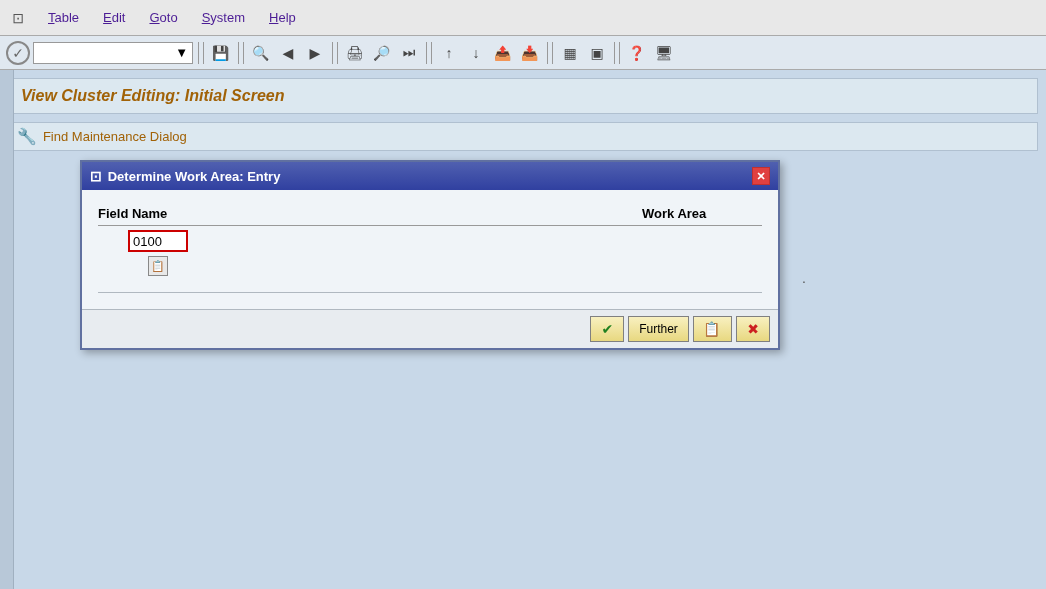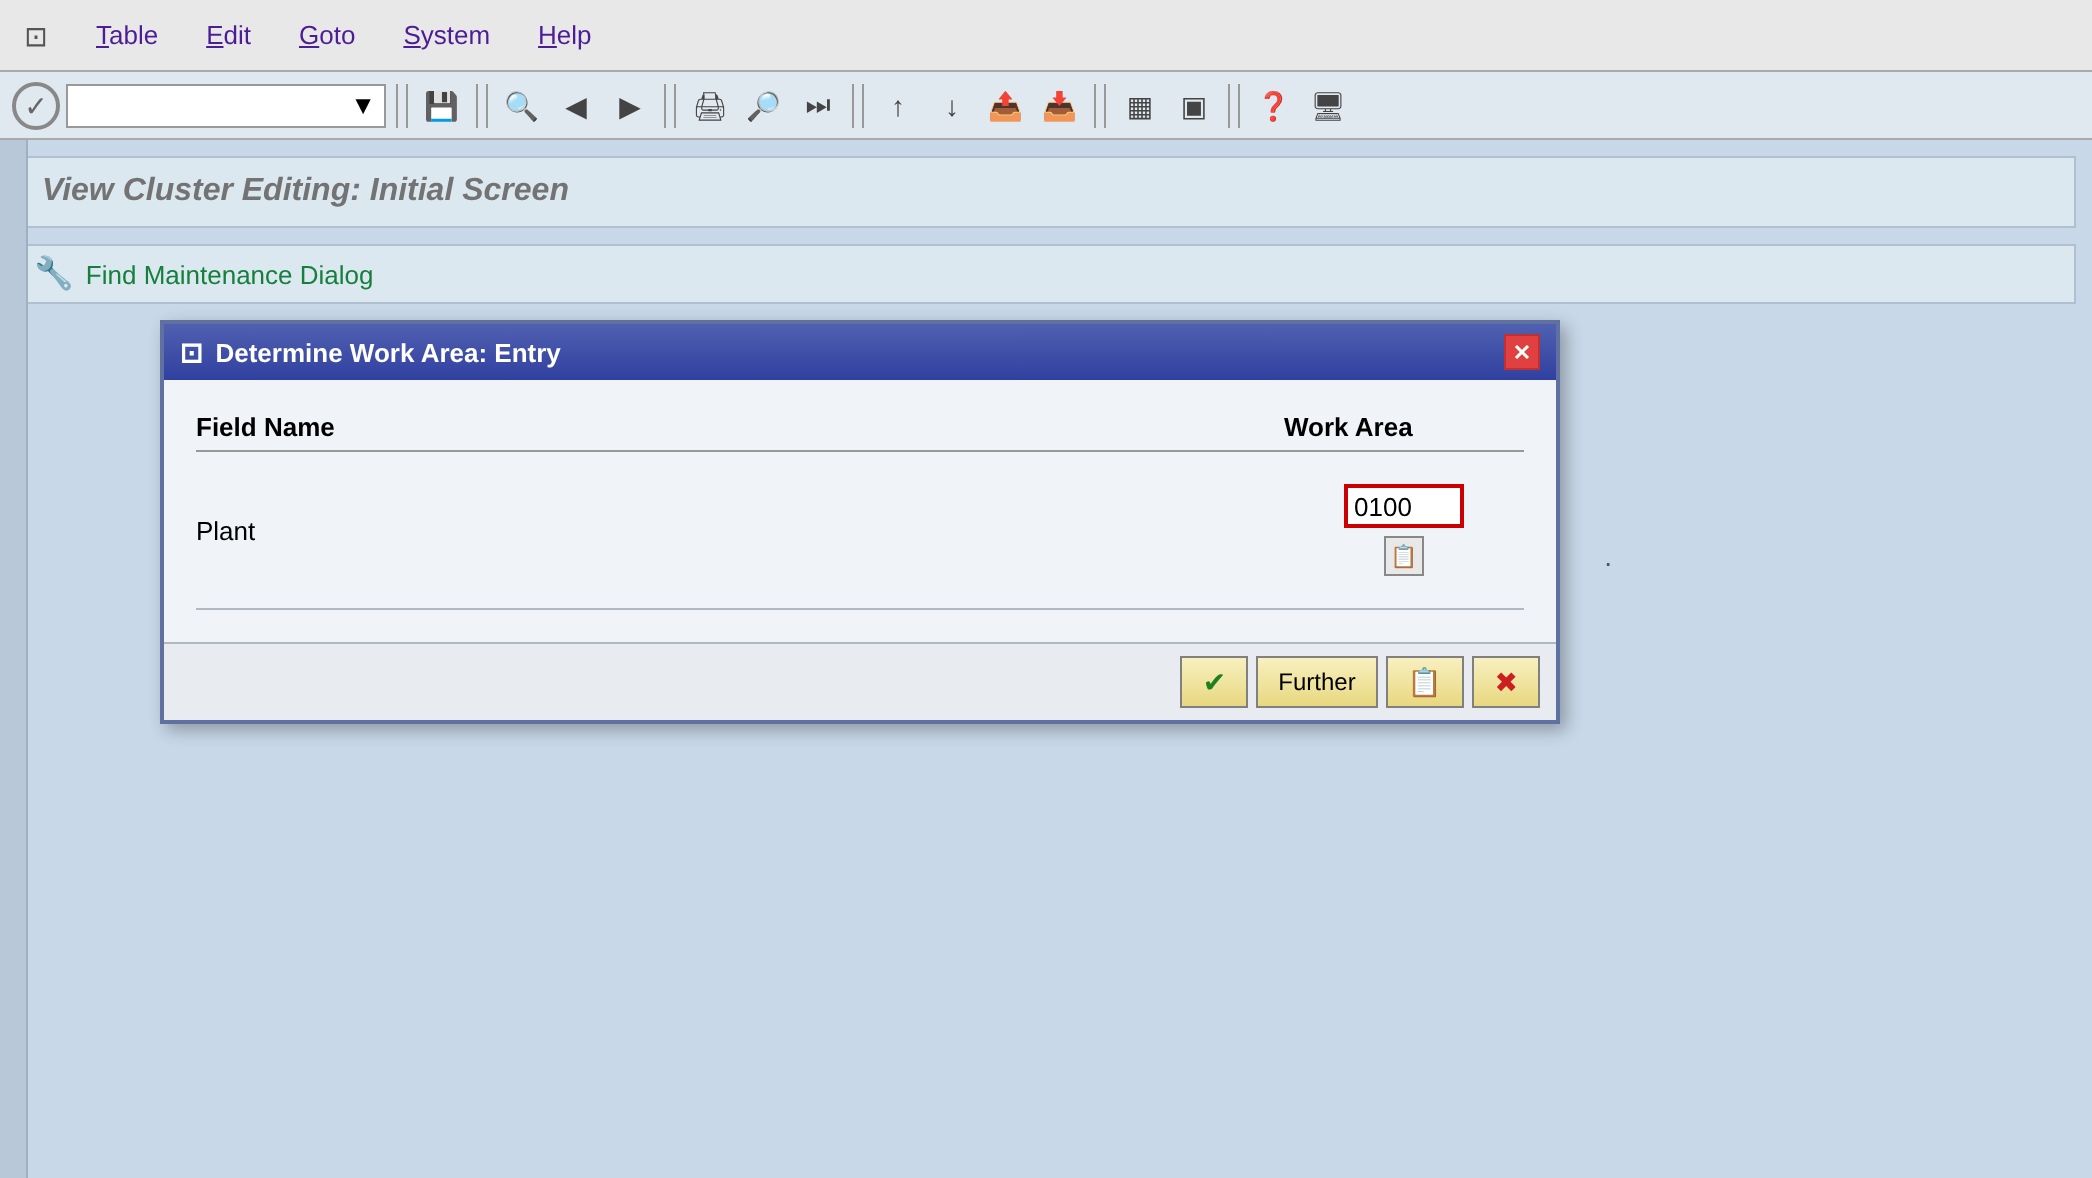--- a/index.html
+++ b/index.html
@@ -104,39 +104,39 @@
     .page-header {
       background: #dce8f0;
       border: 1px solid #b0c0d0;
       padding: 8px 12px;
       margin-bottom: 8px;
     }
     .page-title {
       font-size: 16px;
       font-weight: bold;
       font-style: italic;
-      color: #737373;
+      color: #a16207;
     }
 
     
     .find-bar {
       background: #dce8f0;
       border: 1px solid #b0c0d0;
       padding: 4px 8px;
       display: flex;
       align-items: center;
       gap: 6px;
       margin-bottom: 12px;
     }
     .find-bar-icon {
       font-size: 16px;
       color: #4060a0;
     }
     .find-bar-text {
-      color: #15803d;
+      color: #a16207;
       font-size: 13px;
     }
 
     
     .left-panel {
       position: absolute;
       left: 0;
       top: 0;
       width: 14px;
       height: 100%;
@@ -192,21 +192,21 @@
     }
 
     .dialog-table {
       width: 100%;
       margin-bottom: 12px;
     }
     .dialog-table-header {
       display: flex;
       border-bottom: 1px solid #999;
       padding-bottom: 4px;
-      margin-bottom: 12px;
+      margin-bottom: 0;
     }
     .col-field-name {
       flex: 1;
       font-weight: bold;
       font-size: 13px;
     }
     .col-work-area {
       width: 120px;
       font-weight: bold;
       font-size: 13px;
@@ -358,21 +358,20 @@
 
     <div class="dialog-content">
       <div class="dialog-table">
 
         <div class="dialog-table-header">
           <div class="col-field-name">Field Name</div>
           <div class="col-work-area">Work Area</div>
         </div>
 
         <div class="dialog-table-row">
-          <div class="field-name-cell">Plant</div>
           <div class="work-area-cell">
             <input type="text" class="work-area-input" value="0100" style="">
             <div class="work-area-lookup-btn">
               <span>📋</span>
             </div>
           </div>
         </div>
       </div>
 
       <div class="dialog-divider"></div>

